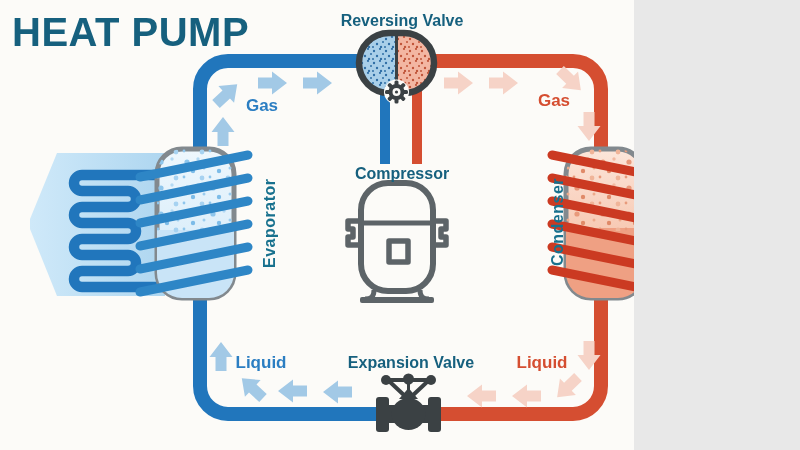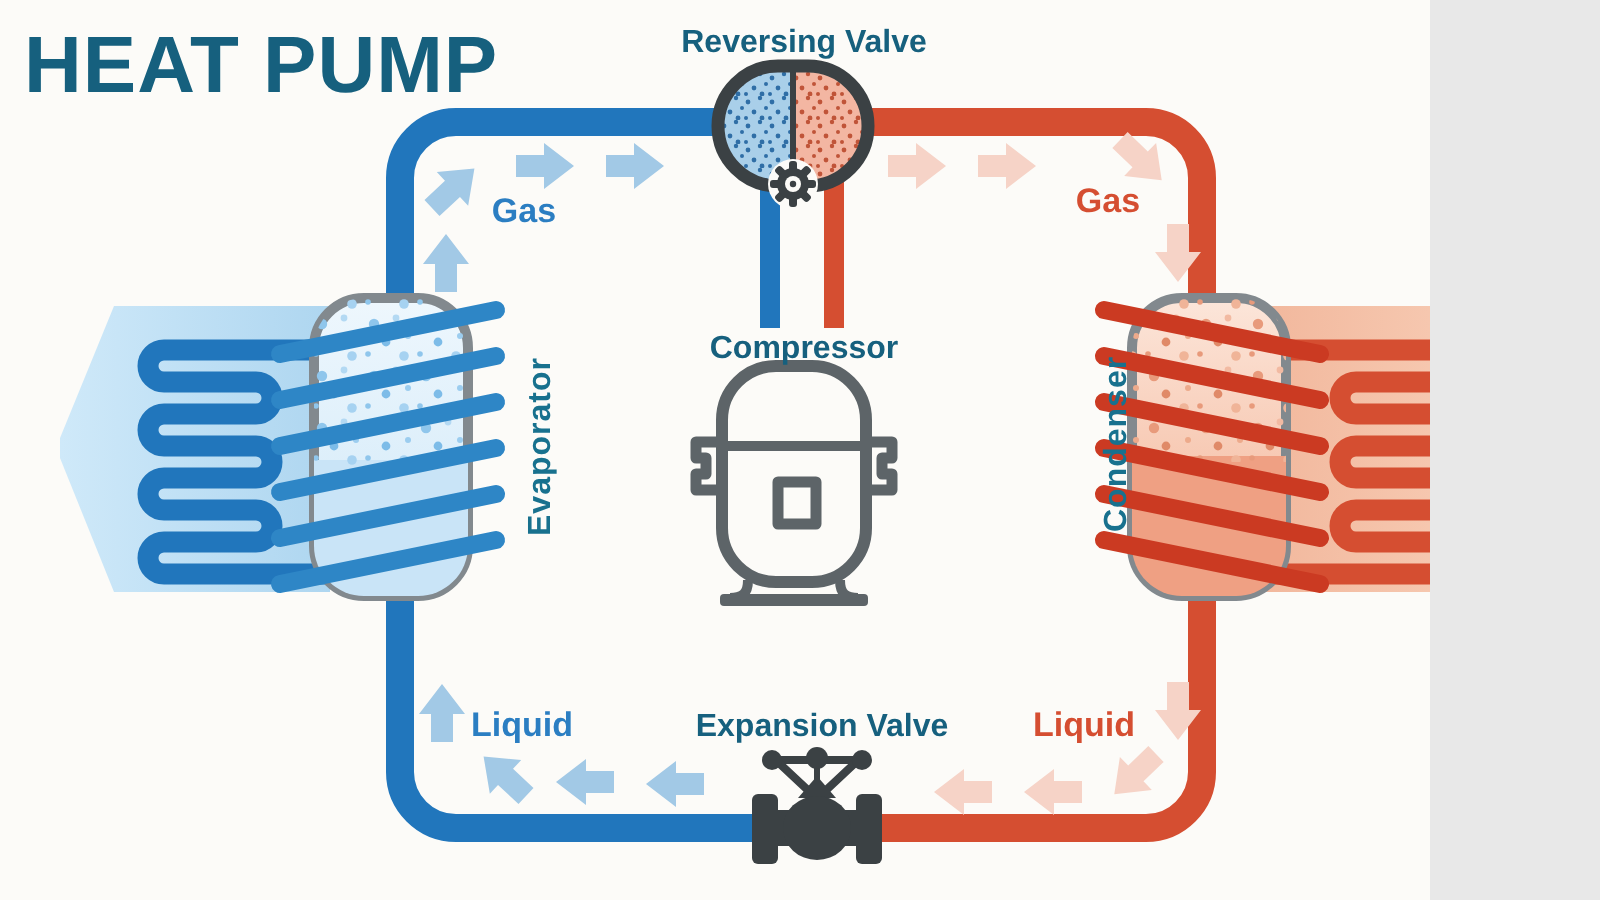--- a/index.html
+++ b/index.html
@@ -1,16 +1,16 @@
 <!DOCTYPE html>
 <html><head>
 <meta charset="utf-8">
 <style>
   html,body{margin:0;padding:0;background:#e8e8e8;}
-  .stage{width:715px;height:450px;position:relative;overflow:hidden;background:#fcfbf8;}
+  .stage{width:634px;height:450px;position:relative;overflow:hidden;background:#fcfbf8;}
   svg{display:block;}
   text{font-family:"Liberation Sans","DejaVu Sans",sans-serif;font-weight:bold;}
   .title-text{font-size:40px;letter-spacing:0.5px;}
   .comp-label{font-size:16px;}
   .vessel-label{font-size:16px;letter-spacing:0.5px;}
   .flow-label{font-size:17px;}
 </style>
 </head>
 <body>
 

